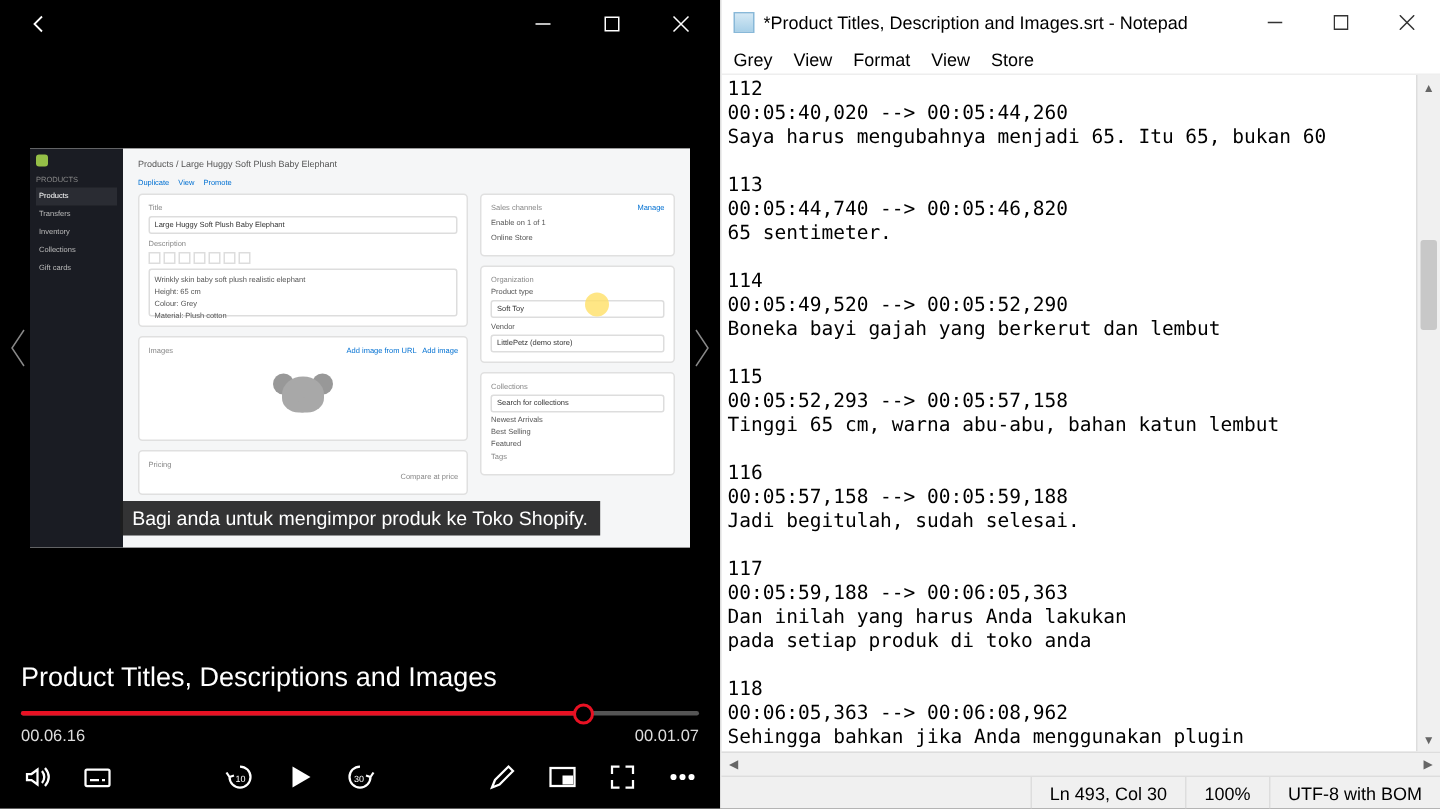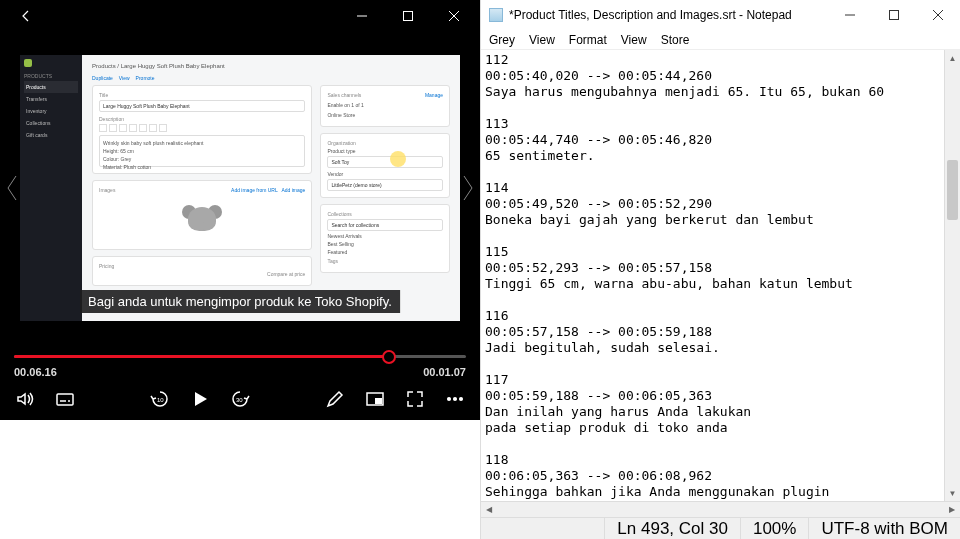--- a/index.html
+++ b/index.html
@@ -1,17 +1,17 @@
 <!DOCTYPE html>
 <html><head>
 <meta charset="utf-8">
 <style>
 * { margin: 0; padding: 0; box-sizing: border-box; }
 body { font-family: "Segoe UI", Arial, sans-serif; background: #fff; width: 960px; height: 539px; overflow: hidden; display: flex; }
-.video-app { width: 480px; height: 420px; background: #000; color: #fff; display: flex; flex-direction: column; position: relative; }
+.video-app { width: 480px; height: 539px; background: #000; color: #fff; display: flex; flex-direction: column; position: relative; }
 .video-titlebar { height: 32px; display: flex; justify-content: space-between; align-items: center; padding: 0 4px; }
 .titlebar-left, .titlebar-right { display: flex; gap: 2px; }
 .titlebar-btn { width: 44px; height: 30px; display: flex; align-items: center; justify-content: center; color: #fff; }
 .titlebar-btn svg { width: 12px; height: 12px; }
 .video-content { flex: 1; position: relative; display: flex; align-items: center; justify-content: center; }
 .video-frame { width: 440px; height: 266px; background: #f5f6f7; position: relative; overflow: hidden; }
 .nav-arrow { position: absolute; top: 50%; transform: translateY(-50%); width: 24px; height: 44px; display: flex; align-items: center; justify-content: center; color: #aaa; }
 .nav-left { left: 0; } .nav-right { right: 0; }
 .nav-arrow svg { width: 16px; height: 28px; stroke: #888; stroke-width: 1; fill: none; }
 .shopify-mock { display: flex; height: 100%; font-size: 6px; color: #333; }
@@ -32,21 +32,21 @@
 .sh-tb { width: 8px; height: 8px; border: 1px solid #ddd; }
 .sh-elephant { width: 40px; height: 40px; margin: 4px auto; position: relative; }
 .eleph-body { width: 28px; height: 24px; background: #a8a8a8; border-radius: 50% 50% 40% 40%; position: absolute; top: 8px; left: 6px; }
 .eleph-ear { width: 14px; height: 14px; background: #989898; border-radius: 50%; position: absolute; top: 6px; }
 .eleph-ear.l { left: 0; } .eleph-ear.r { right: 0; }
 .eleph-trunk { width: 5px; height: 10px; background: #a8a8a8; border-radius: 3px; position: absolute; top: 22px; left: 17px; }
 .caption { position: absolute; bottom: 8px; left: 50%; transform: translateX(-50%); background: rgba(30,30,30,0.9); color: #fff; padding: 4px 8px; font-size: 13px; white-space: nowrap; }
 .cursor-dot { position: absolute; width: 16px; height: 16px; background: #ffe066; border-radius: 50%; top: 96px; right: 54px; opacity: 0.8; }
 .video-info { padding: 10px 14px 0; }
 .video-title { font-size: 18px; font-weight: 300; }
-.video-progress { padding: 12px 14px 4px; font-weight: bold; }
+.video-progress { padding: 12px 14px 4px; }
 .progress-bar { height: 3px; background: #555; position: relative; border-radius: 2px; }
 .progress-fill { height: 100%; width: 83%; background: #e81123; border-radius: 2px; }
 .progress-handle { position: absolute; left: 83%; top: 50%; transform: translate(-50%,-50%); width: 14px; height: 14px; border: 2px solid #e81123; border-radius: 50%; background: #000; }
 .time-row { display: flex; justify-content: space-between; font-size: 11px; margin-top: 8px; color: #ddd; }
 .video-controls { display: flex; justify-content: space-between; align-items: center; padding: 6px 14px 10px; }
 .ctrl-group { display: flex; gap: 18px; align-items: center; }
 .ctrl-btn { width: 22px; height: 22px; display: flex; align-items: center; justify-content: center; color: #fff; }
 .ctrl-btn svg { width: 20px; height: 20px; fill: none; stroke: #fff; stroke-width: 1.5; }
 .ctrl-btn.playbtn svg { fill: #fff; stroke: none; }
 
@@ -59,21 +59,21 @@
 .np-winbtn svg { width: 10px; height: 10px; stroke: #333; stroke-width: 1; fill: none; }
 .np-menubar { height: 20px; display: flex; gap: 14px; padding: 0 8px; font-size: 12px; align-items: center; border-bottom: 1px solid #eee; }
 .np-content { flex: 1; display: flex; overflow: hidden; }
 .np-text { flex: 1; font-family: Consolas, monospace; font-size: 13px; line-height: 16px; padding: 2px 4px; white-space: pre; overflow: hidden; }
 .np-scrollbar { width: 16px; background: #f0f0f0; position: relative; border-left: 1px solid #ddd; }
 .np-scroll-up, .np-scroll-down { height: 16px; display: flex; align-items: center; justify-content: center; font-size: 8px; color: #666; }
 .np-scroll-down { position: absolute; bottom: 0; width: 100%; }
 .np-scroll-thumb { position: absolute; top: 110px; left: 2px; right: 2px; height: 60px; background: #c8c8c8; border-radius: 2px; }
 .np-hscroll { height: 16px; background: #f0f0f0; border-top: 1px solid #ddd; display: flex; }
 .np-hscroll-l, .np-hscroll-r { width: 16px; text-align: center; font-size: 8px; color: #666; line-height: 16px; }
-.np-statusbar { height: 22px; background: #f0f0f0; border-top: 1px solid #ddd; display: flex; justify-content: flex-end; font-size: 17px; align-items: center; }
+.np-statusbar { height: 22px; background: #f0f0f0; border-top: 1px solid #ddd; display: flex; justify-content: flex-end; font-size: 12px; align-items: center; }
 .np-status-cell { padding: 0 12px; border-left: 1px solid #ddd; height: 100%; display: flex; align-items: center; }
 .sh-action-row { display:flex; gap:6px; font-size:5px; color:#0070d2; margin-bottom:4px; }
 .sh-imglinks { display:flex; justify-content:space-between; font-size:5px; }
 </style>
 </head>
 <body>
 
 <div class="video-app">
   <div class="video-titlebar">
     <div class="titlebar-left">
@@ -201,20 +201,23 @@
               </div>
             </div>
           </div>
         </div>
       </div>
       <div class="cursor-dot"></div>
       <div class="caption">Bagi anda untuk mengimpor produk ke Toko Shopify.</div>
     </div>
   </div>
 
+  <div class="video-info">
+    <div class="video-title">Product Titles, Descriptions and Images</div>
+  </div>
 
   <div class="video-progress">
     <div class="progress-bar">
       <div class="progress-fill"></div>
       <div class="progress-handle"></div>
     </div>
     <div class="time-row">
       <span>00.06.16</span>
       <span>00.01.07</span>
     </div>

